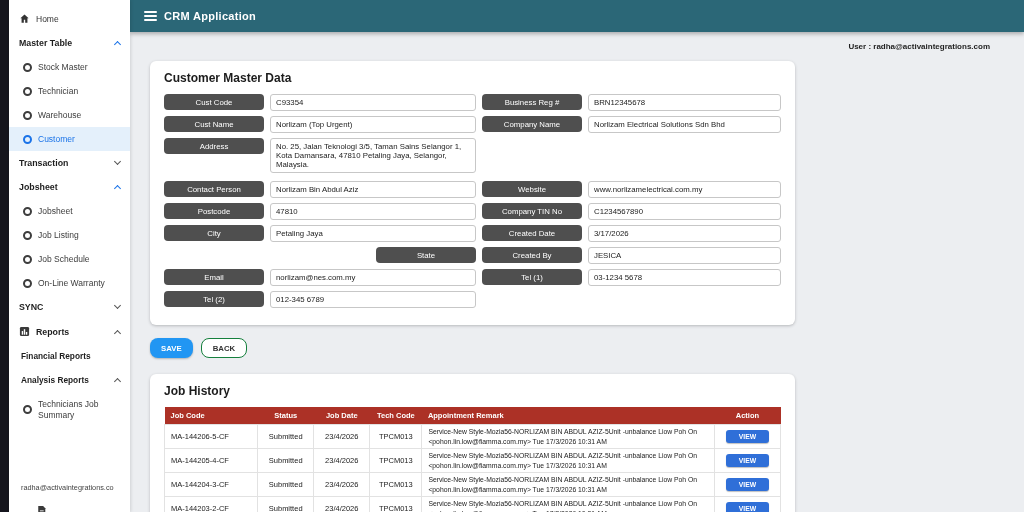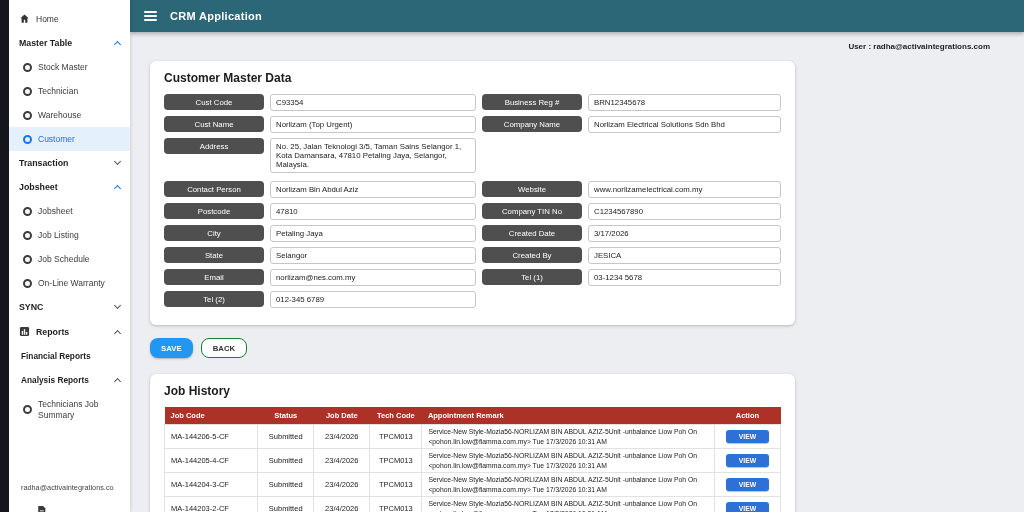--- a/index.html
+++ b/index.html
@@ -22,21 +22,21 @@
   .chev.up { transform:rotate(225deg); margin-top:3px; }
   .chev.down { transform:rotate(45deg); margin-bottom:3px; }
   .chev.blue { border-color:#1A73E8; }
   .sub-section { padding-left:12px; font-size:8.3px; }
   .two-line .lbl { white-space:normal; line-height:1.25; }
   .side-footer-email { position:absolute; bottom:20px; left:0; right:0; padding:0 6px 0 12px; font-size:7.3px; color:#444; white-space:nowrap; overflow:hidden; }
   .side-footer-icon { position:absolute; bottom:-6px; left:26px; }
 
   
   .main { flex:1; display:flex; flex-direction:column; overflow:hidden; position:relative; }
-  .topbar { height:32px; flex:none; background:var(--header_teal,#2B6777); display:flex; align-items:center; padding:0 14px; gap:13px; box-shadow:0 2px 4px rgba(0,0,0,.28); }
+  .topbar { height:32px; flex:none; background:var(--header_teal,#2B6777); display:flex; align-items:center; padding:0 14px; gap:7px; box-shadow:0 2px 4px rgba(0,0,0,.28); }
   .hamburger { width:13px; display:flex; flex-direction:column; gap:2.5px; cursor:pointer; }
   .hamburger span { display:block; height:1.8px; background:#fff; border-radius:1px; }
   .app-title { color:#fff; font-size:11px; font-weight:bold; letter-spacing:.3px; }
   .user-row { text-align:right; padding:10px 34px 2px 0; font-size:8px; font-weight:bold; color:#1f1f1f; }
 
   .card { width:645px; margin:8px 0 0 20px; background:#fff; border-radius:6px; box-shadow:0 1px 3px rgba(60,64,67,.3); padding:10px 14px 12px; }
   .card-title { font-size:12px; font-weight:bold; color:#1c1c1c; margin-bottom:9px; }
 
   .f-row { display:flex; align-items:flex-start; margin-bottom:5px; }
   .f-group { display:flex; align-items:flex-start;justify-content:flex-end; }
@@ -238,21 +238,20 @@
         </div>
         <div class="f-group f-right">
           <div class="pill">Created Date</div>
           <div class="val">3/17/2026</div>
         </div>
       </div>
 
       <div class="f-row">
         <div class="f-group f-left">
           <div class="pill">State</div>
-          <div class="val">Selangor</div>
         </div>
         <div class="f-group f-right">
           <div class="pill">Created By</div>
           <div class="val">JESICA</div>
         </div>
       </div>
 
       <div class="f-row">
         <div class="f-group f-left">
           <div class="pill">Email</div>

